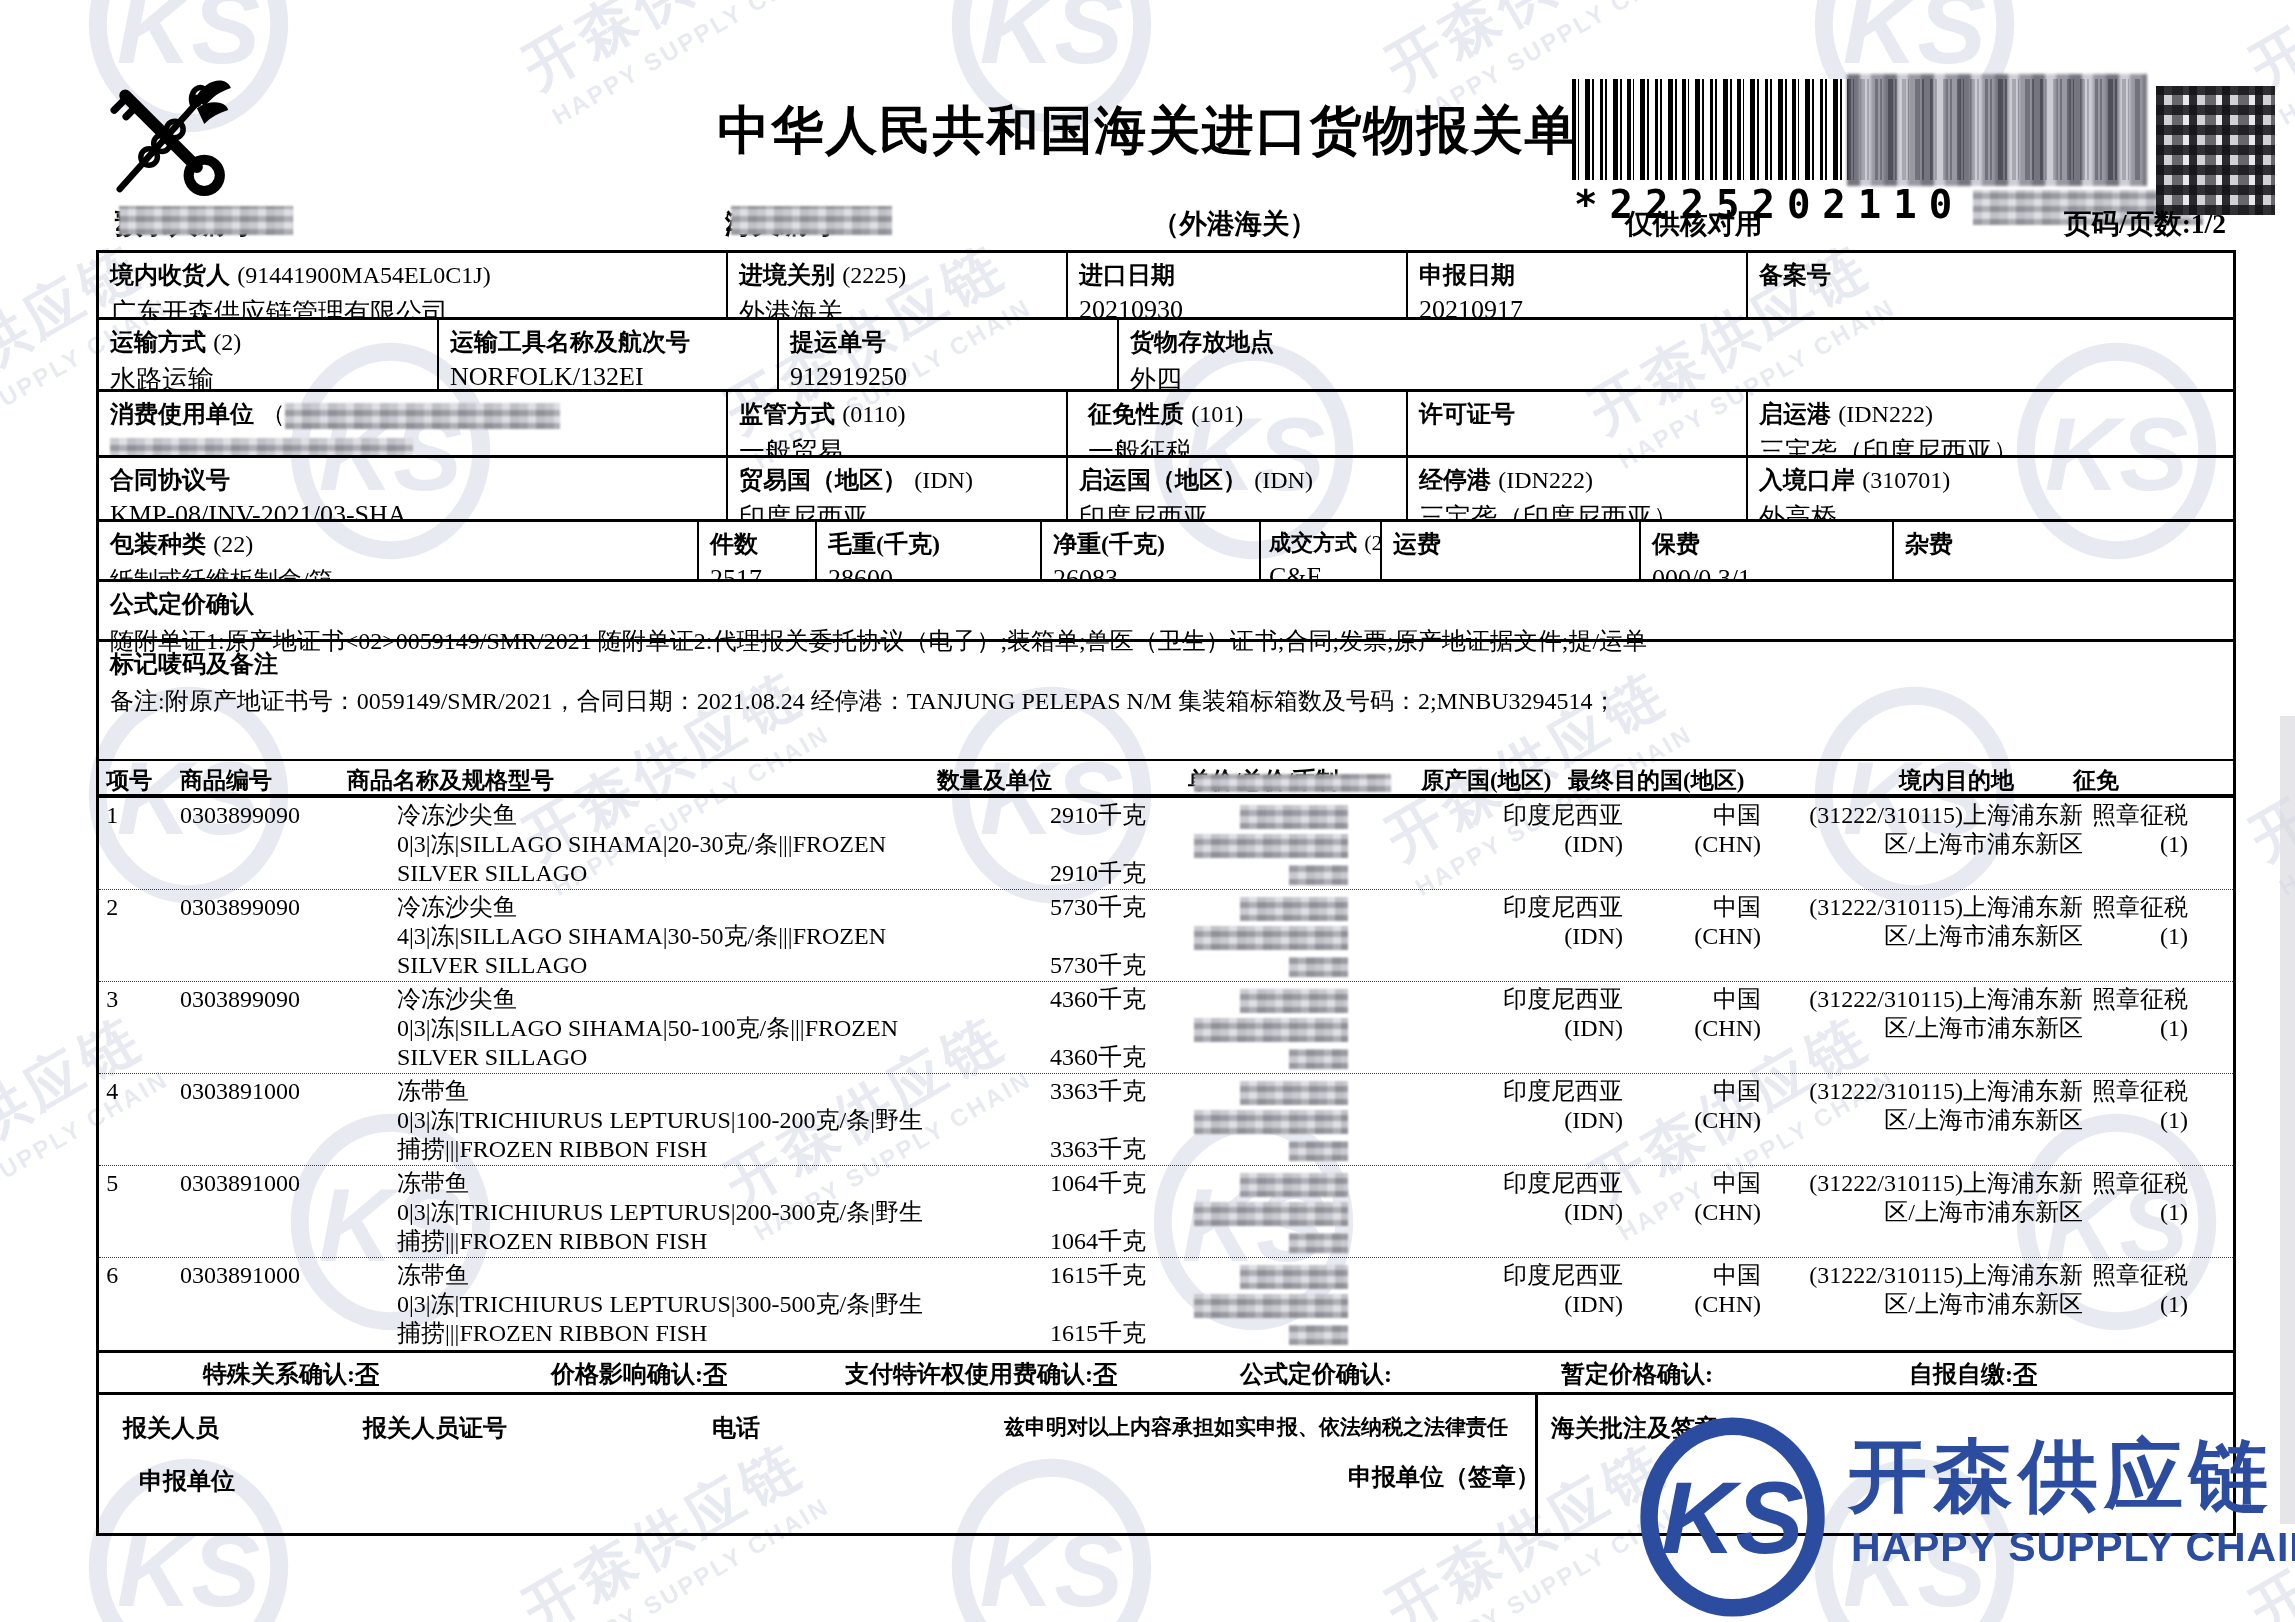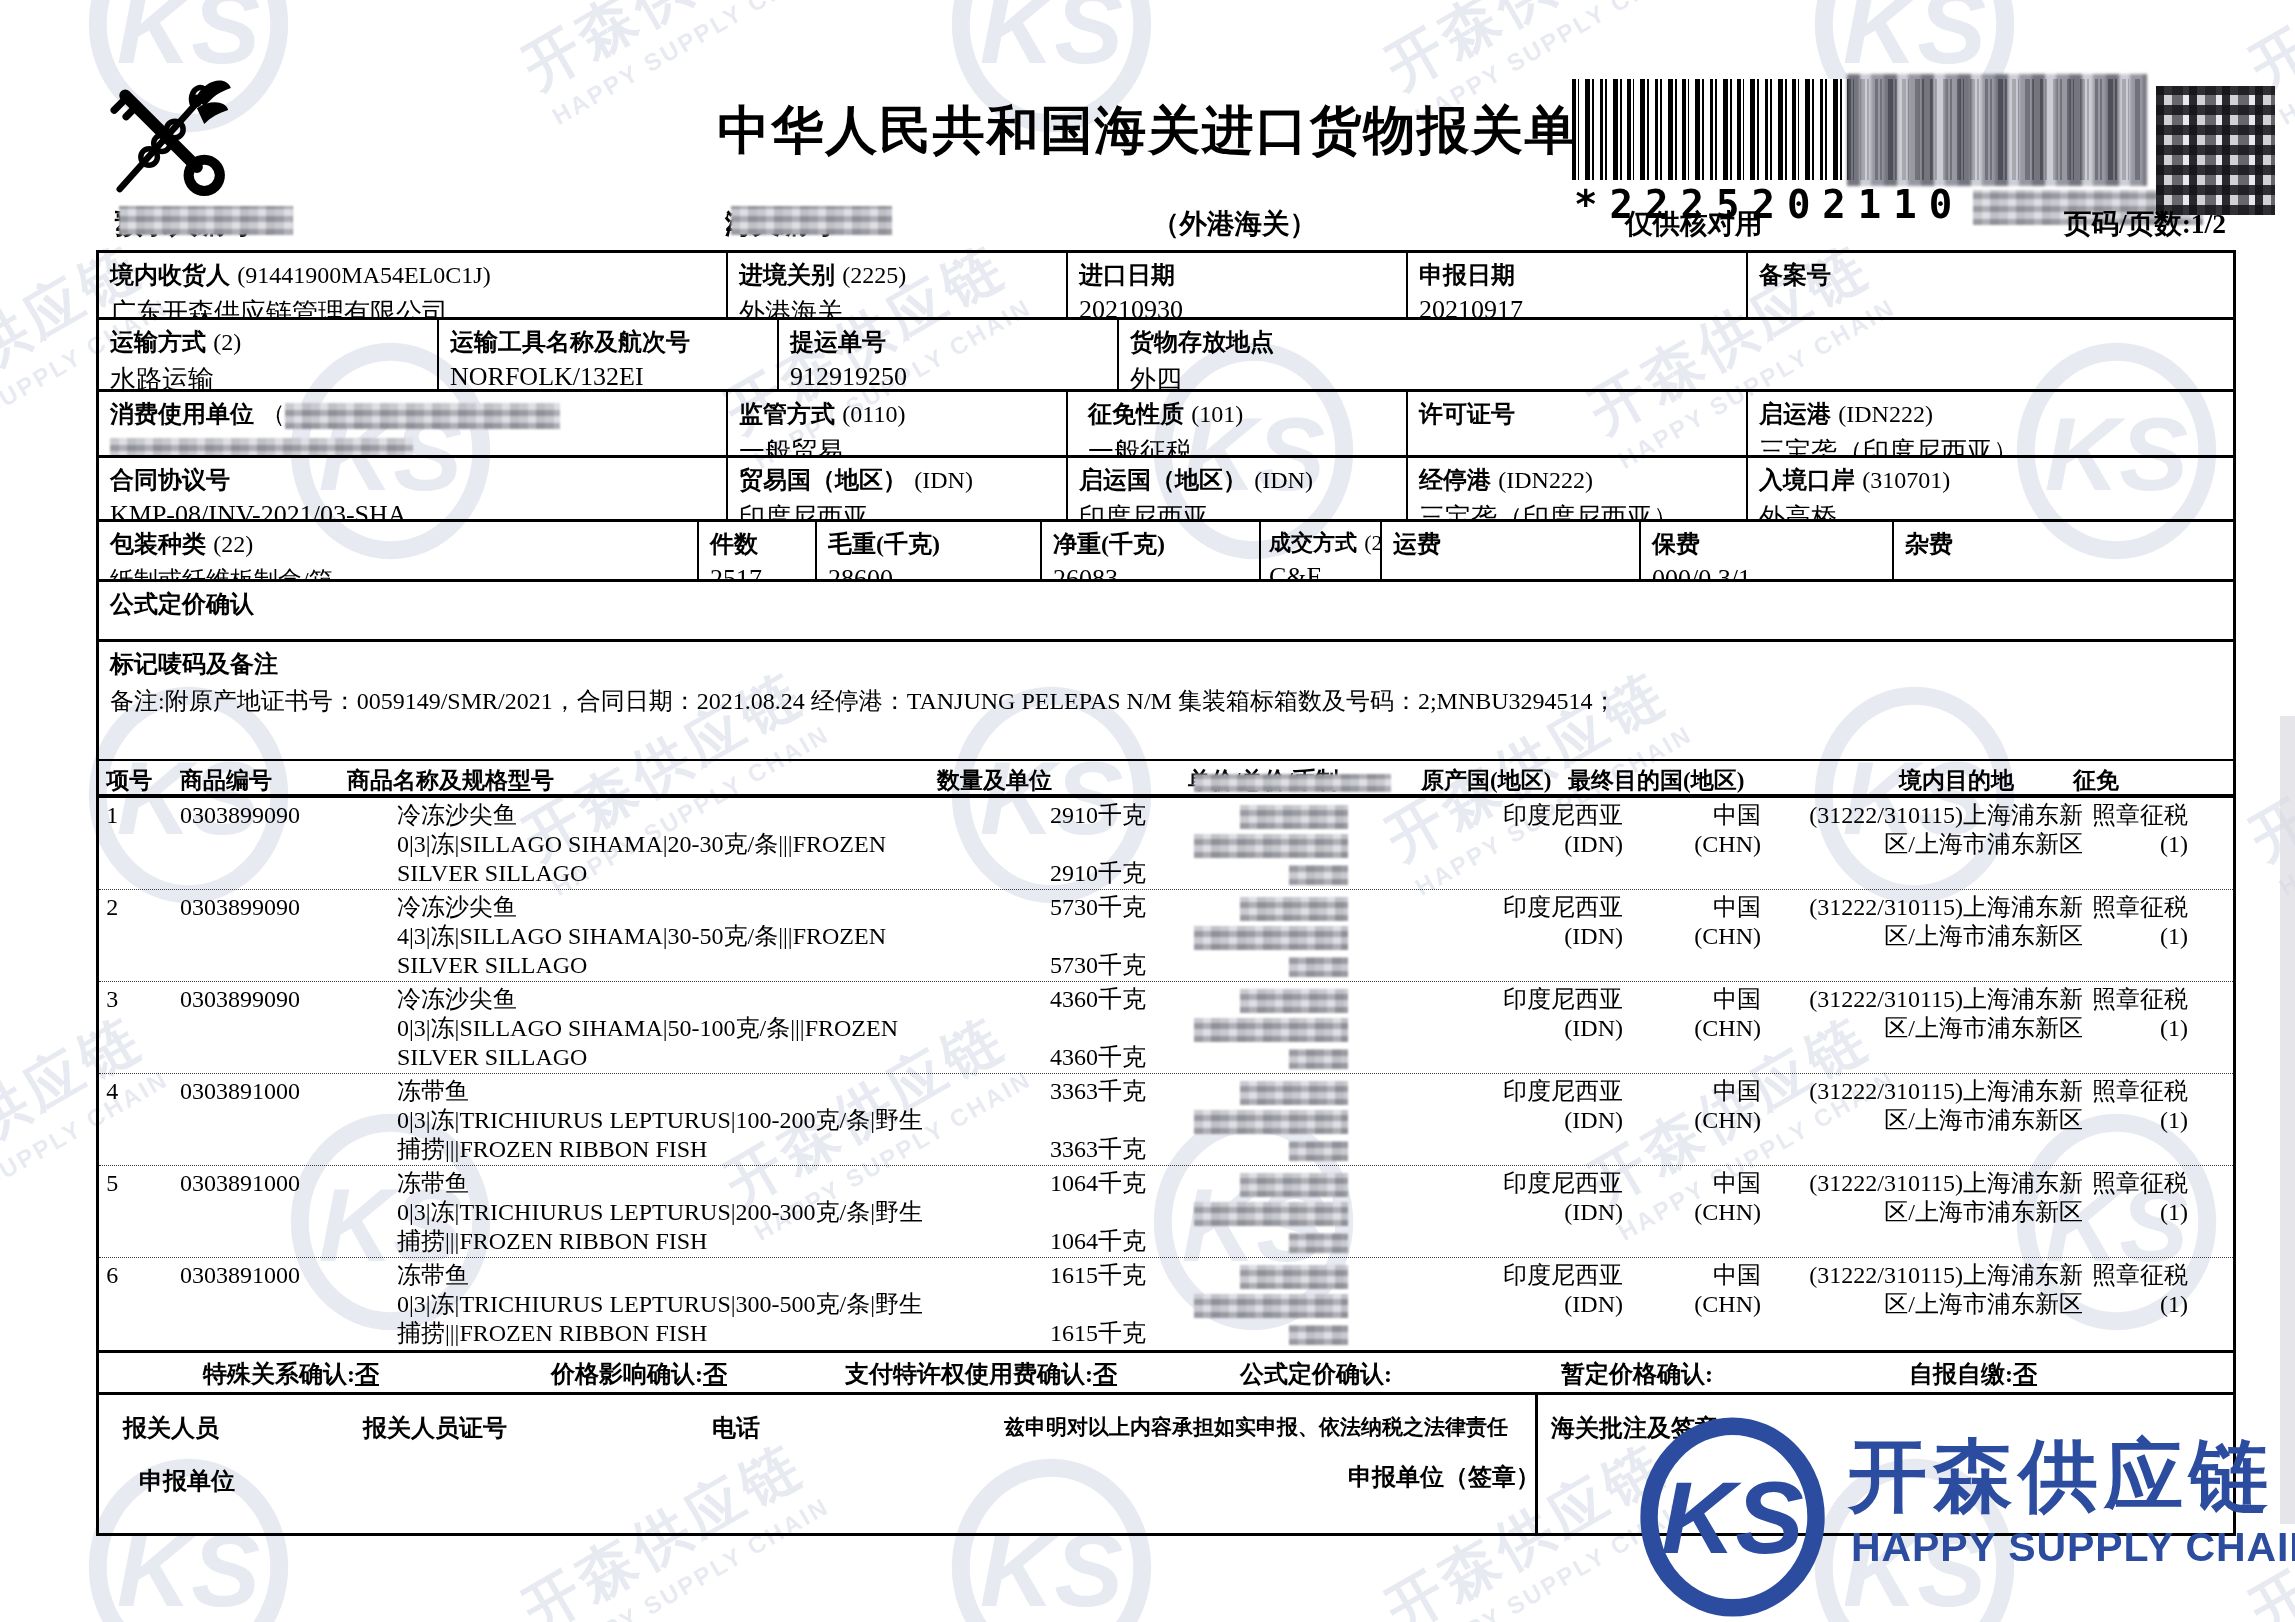--- a/index.html
+++ b/index.html
@@ -400,20 +400,21 @@
         <div class="flabel"><span>保费</span></div>
         <div class="fvalue">000/0.3/1</div>
       </div>
       <div class="fcell last" style="width:322px;">
         <div class="flabel"><span>杂费</span></div>
       </div>
     </div>
 
     <div class="frow" style="height:60px;display:block;">
       <div class="wide-label">公式定价确认</div>
+      <div class="wide-value">随附单证1:原产地证书&lt;02&gt;0059149/SMR/2021 随附单证2:代理报关委托协议（电子）;装箱单;兽医（卫生）证书;合同;发票;原产地证据文件;提/运单</div>
     </div>
 
     <div class="frow" style="height:119px;display:block;border-bottom-width:2.8px;">
       <div class="wide-label">标记唛码及备注</div>
       <div class="wide-value">备注:附原产地证书号：0059149/SMR/2021，合同日期：2021.08.24 经停港：TANJUNG PELEPAS N/M  集装箱标箱数及号码：2;MNBU3294514；</div>
     </div>
 
     <div class="ihdr">
       <span style="left:7.3px;">项号</span>
       <span style="left:81px;">商品编号</span>

